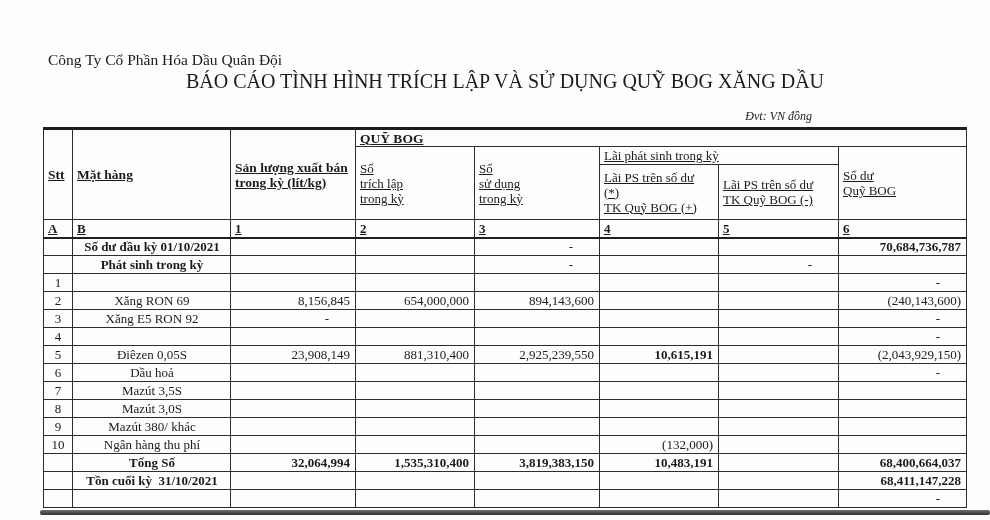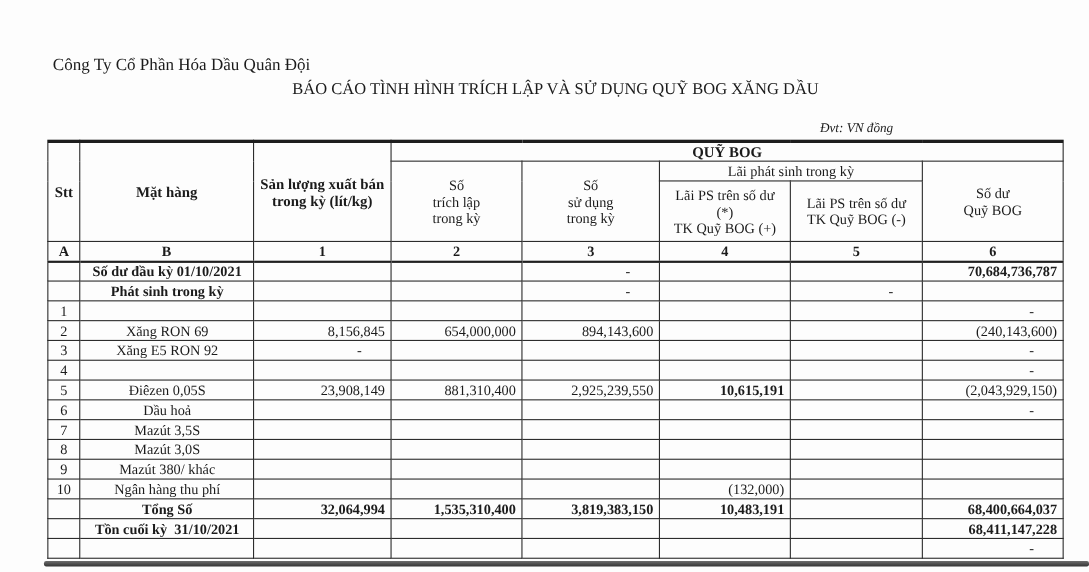--- a/index.html
+++ b/index.html
@@ -14,21 +14,21 @@
   .page { position: absolute; top: 0; left: 0; width: 846px; height: 520px; }
 
   .company-name {
     position: absolute; left: 48px; top: 51px;
     font-size: 15.5px; white-space: nowrap;
   }
   .title-wrap {
     position: absolute; left: 40px; top: 72px; width: 930px;
     text-align: center;
   }
-  .report-title { font-size: 15px; line-height: 19px; }
+  .report-title { font-size: 20px; line-height: 19px; }
   .report-period { font-size: 15px; font-weight: bold; line-height: 20px; margin-top: 2px; }
   .unit-note {
     position: absolute; right: 34px; top: 109px;
     font-style: italic; font-size: 12px;
   }
 
   table.report {
     position: absolute; left: 43px; top: 127px;
     border-collapse: collapse; table-layout: fixed;
     width: 923px;
@@ -38,22 +38,23 @@
   .report th, .report td {
     border: 1px solid #2c2c2c;
     font-size: 13px;
     padding: 0 4px;
     overflow: hidden;
     vertical-align: middle;
     line-height: 15px;
   }
   .report th {
     font-weight: normal;
-    text-align: center;
+    text-align: left;
     white-space: pre-line;
+    text-decoration: underline;
   }
   .report th.hb { font-weight: bold; font-size: 13.5px; }
   tr.hrow-1 { height: 18px; }
   tr.hrow-2 { height: 18px; }
   tr.hrow-3 { height: 55px; }
   tr.index-row { height: 18px; }
   tr.index-row th { font-weight: bold; border-bottom: 2px solid #202020; }
   tr.data-row { height: 18px; }
   td.c { text-align: center; }
   td.l { text-align: center; padding-left: 5px; white-space: pre; }

